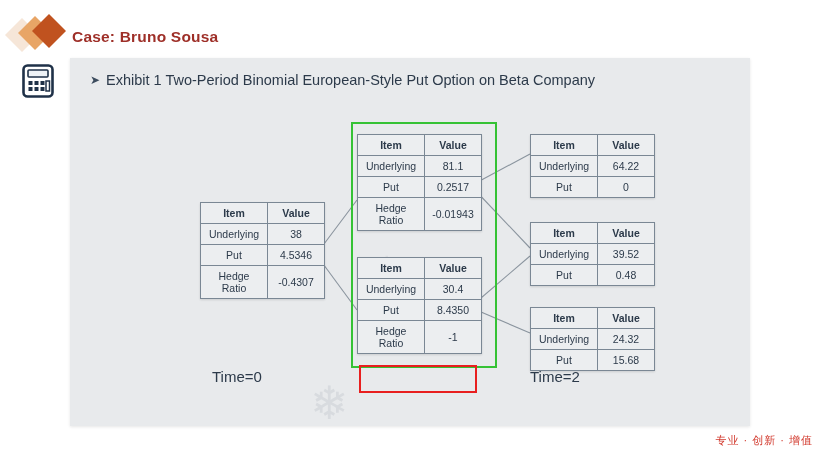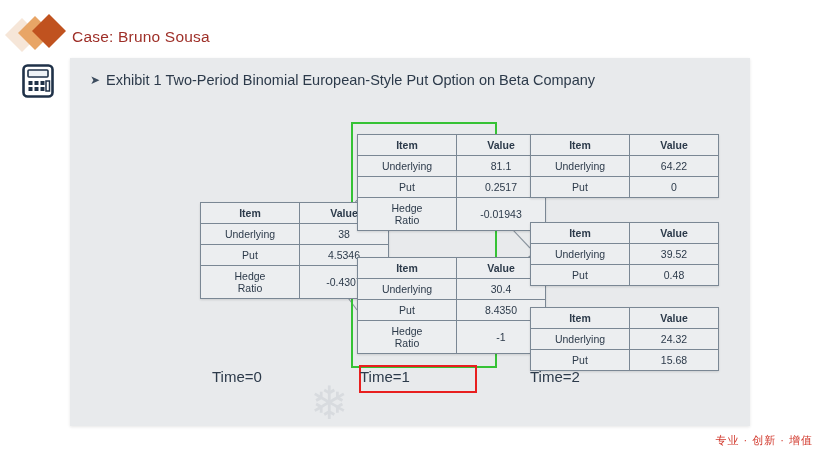--- a/index.html
+++ b/index.html
@@ -31,21 +31,21 @@
   }
   .d1 { left: 0px;  top: 5px;  background: #f6e6d8; }
   .d2 { left: 13px; top: 3px;  background: #e8a566; }
   .d3 { left: 27px; top: 1px;  background: #c0521f; }
 
   .page-title {
     position: absolute;
     left: 72px;
     top: 28px;
     font-size: 15.5px;
-    font-weight: normal;
+    font-weight: bold;
     color: #9e2f28;
     letter-spacing: 0.2px;
   }
 
   .calc-icon {
     position: absolute;
     left: 22px;
     top: 64px;
     width: 32px;
     height: 34px;
@@ -100,21 +100,21 @@
     position: absolute;
     border-collapse: collapse;
     background: #eceef0;
     font-size: 10.5px;
     color: #2c3a4a;
     box-shadow: 0 1px 2px rgba(0,0,0,0.12);
   }
   table.node td, table.node th {
     border: 1px solid #7a8794;
     text-align: center;
-    padding: 4px 18px;
+    padding: 4px 2px;
     font-weight: normal;
     background: #eceef0;
   }
   table.node th {
     font-weight: bold;
     font-size: 10.5px;
   }
   table.node td.itemcol, table.node th.itemcol { width: 62px; }
   table.node td.valcol,  table.node th.valcol  { width: 52px; }
   table.node tr.tall td { height: 22px; margin-top: 36px; }
@@ -361,19 +361,18 @@
         <td class="valcol">24.32</td>
       </tr>
       <tr>
         <td class="itemcol">Put</td>
         <td class="valcol">15.68</td>
       </tr>
     </tbody>
       </table>
 
     <div class="time-label" id="time-0">Time=0</div>
-    <div class="time-label" id="time-1">Time=1</div>
     <div class="time-label" id="time-2">Time=2</div>
 
   </div>
 </div>
 
 <div class="footer-slogan">专业 · 创新 · 增值</div>
 
 </body></html>

